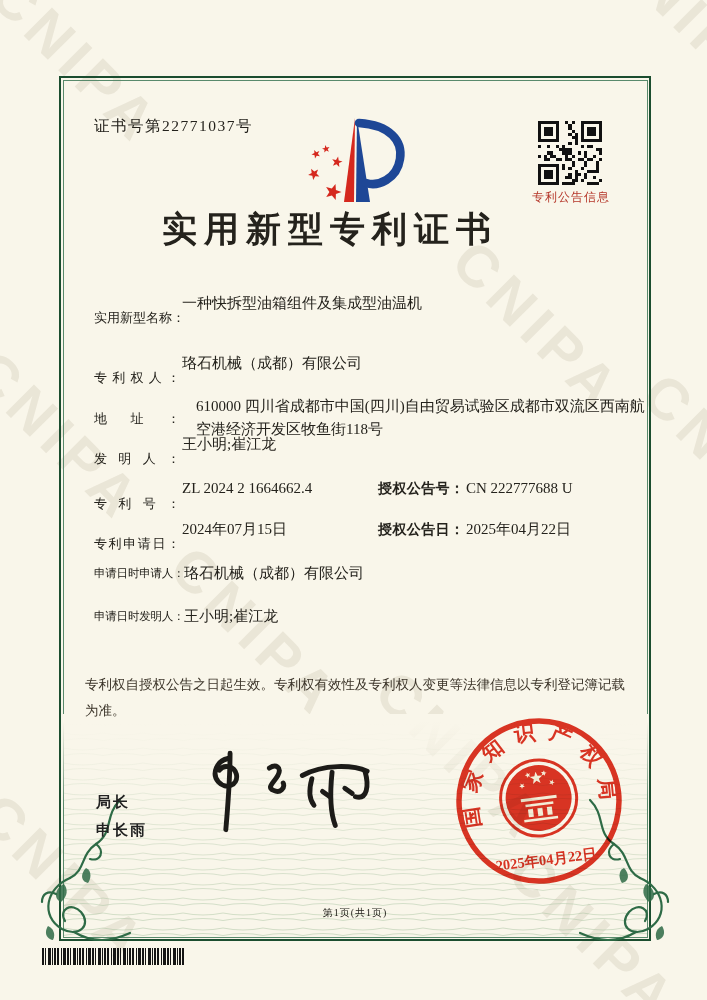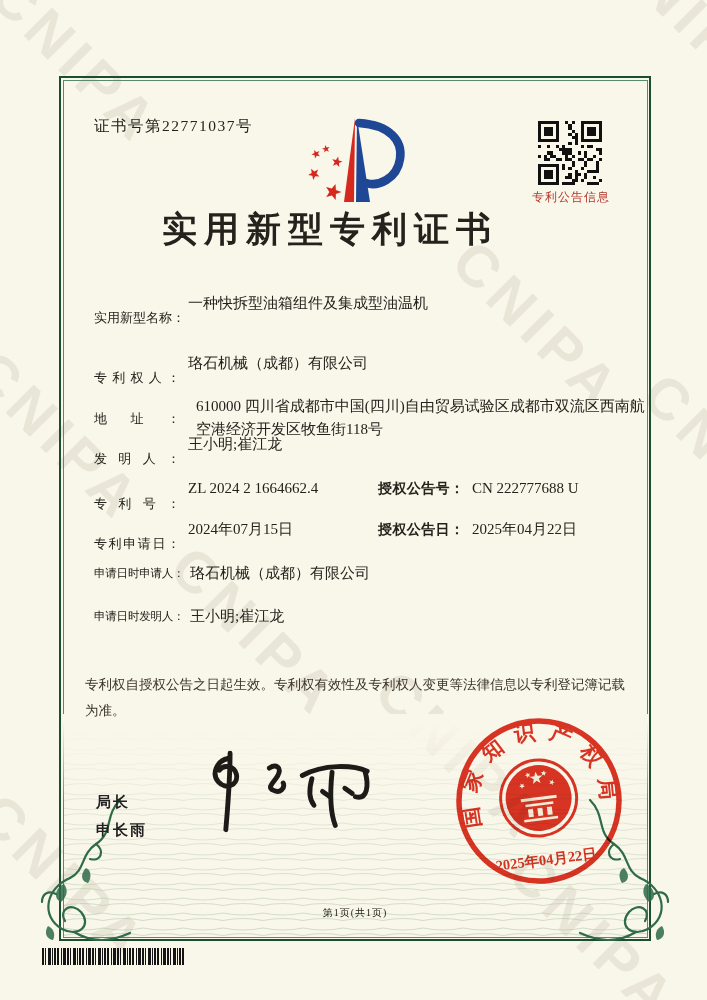--- a/index.html
+++ b/index.html
@@ -19,21 +19,21 @@
   .qr{position:absolute;left:538px;top:121px;z-index:4;}
   .qr-caption{position:absolute;left:523px;top:189px;width:96px;text-align:center;
               font-size:12px;color:#b5372a;letter-spacing:1px;z-index:4;}
   .title{position:absolute;left:60px;width:540px;top:206px;text-align:center;
          font-size:35px;font-weight:bold;letter-spacing:7px;z-index:4;}
   .row{position:absolute;left:94px;font-size:15px;white-space:nowrap;z-index:4;}
   .lbl{display:inline-block;width:86px;font-size:13px;text-align:justify;text-align-last:justify;
        vertical-align:top;margin-top:15px;}
   .lbl-long{display:inline-block;width:88px;font-size:11.5px;letter-spacing:-0.2px;
             text-align:justify;text-align-last:justify;vertical-align:top;padding-top:2px;}
-  .val{margin-left:8px;}
+  .val{margin-left:2px;}
   .row-addr{white-space:normal;}
   .row-addr .val{display:inline-block;width:452px;line-height:1.5;vertical-align:top;margin-left:16px;}
   .col2{position:absolute;left:284px;top:0;white-space:nowrap;}
   .lbl2{display:inline-block;width:86px;font-size:14px;text-align:justify;text-align-last:justify;font-weight:bold;}
   .statement{position:absolute;left:85px;top:672px;width:546px;font-size:13.5px;
              line-height:1.9;color:#3c352a;z-index:4;}
   .statement .l1{text-indent:27px;}
   .signer{position:absolute;left:96px;top:788px;z-index:4;
           font-family:"Liberation Sans","DejaVu Sans",sans-serif;font-size:15px;
           font-weight:600;letter-spacing:2px;line-height:1.85;color:#222;}

